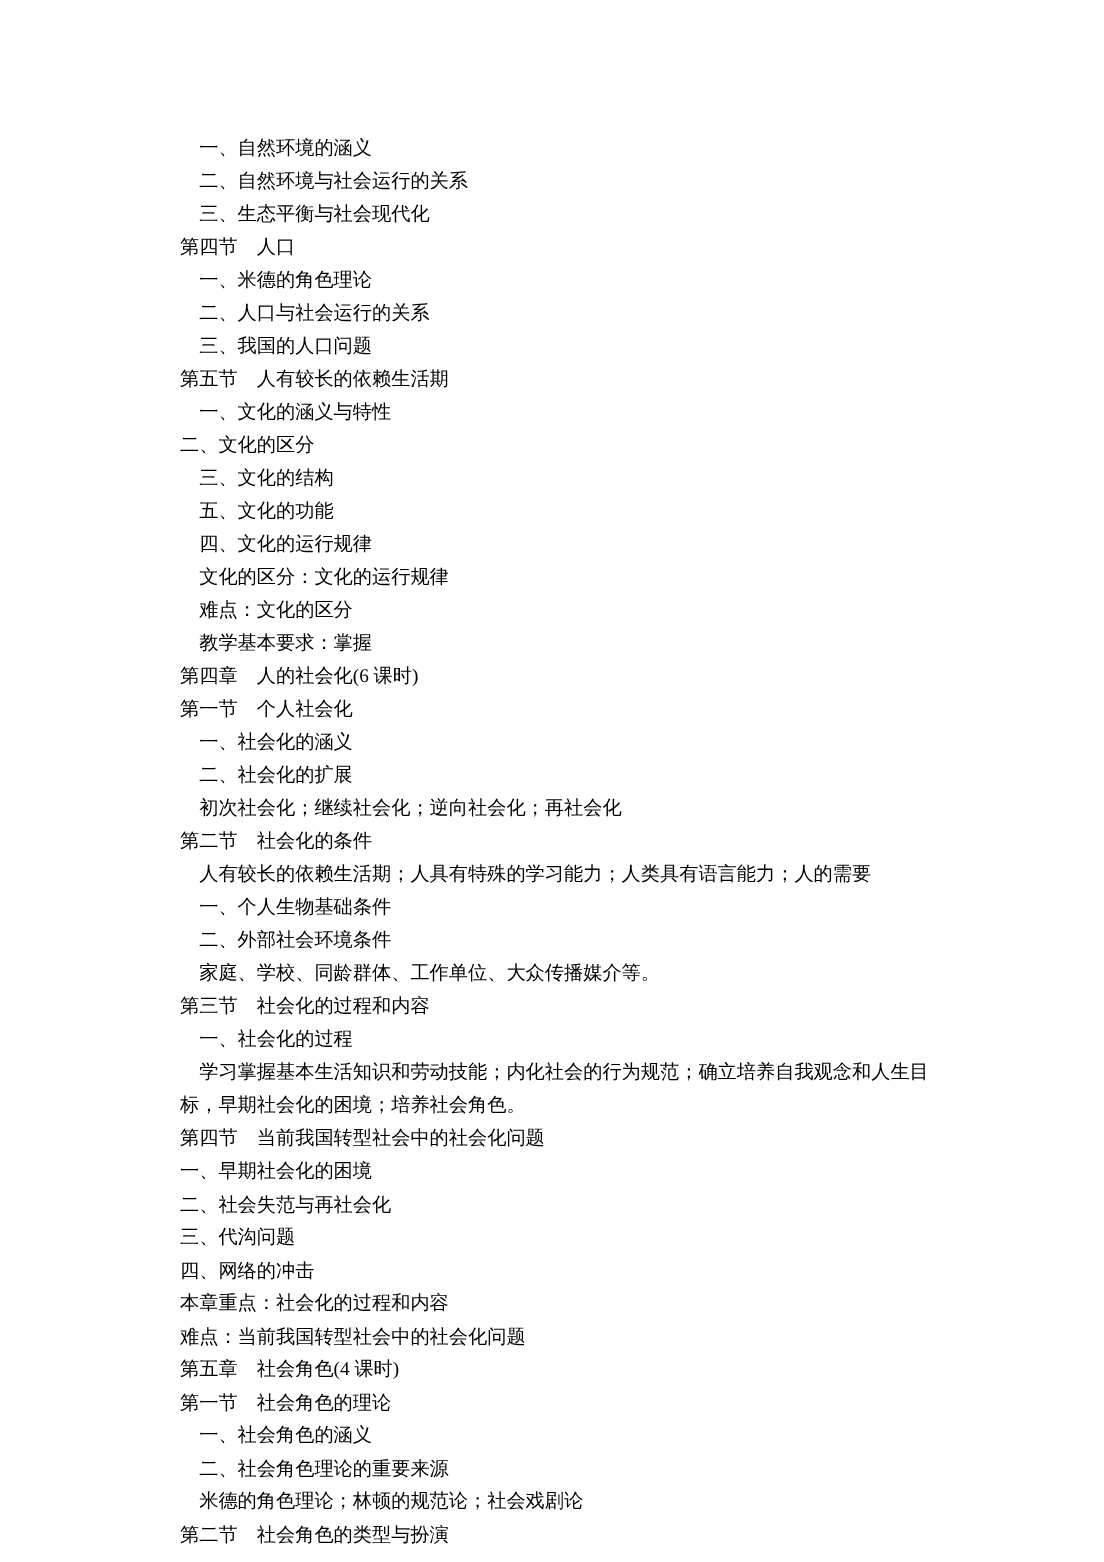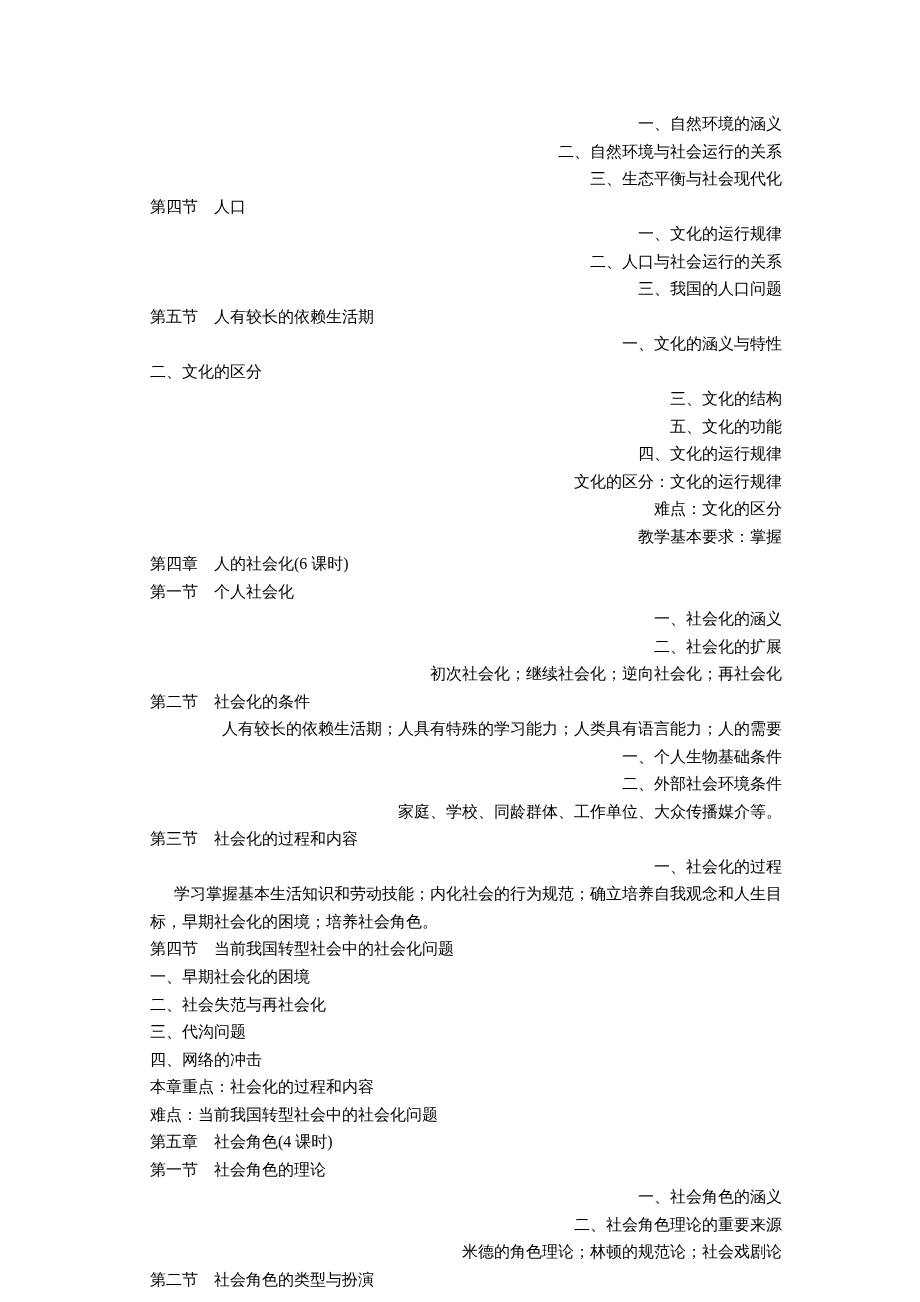--- a/index.html
+++ b/index.html
@@ -9,31 +9,31 @@
     width: 920px;
     font-family: "SimSun", "宋体", serif;
     font-size: 16px;
     color: #000;
     line-height: 1.72;
   }
   .page {
     padding: 110px 138px 100px 138px;
   }
   .l0 { margin-left: 12px; }
-  .l1 { margin-left: 16px; text-align: right; }
+  .l1 { margin-left: 28px; }
 </style>
 </head>
 <body>
 
 <div class="page" id="page-root">
     <div class="l1">一、自然环境的涵义</div>
     <div class="l1">二、自然环境与社会运行的关系</div>
     <div class="l1">三、生态平衡与社会现代化</div>
     <div class="l0">第四节　人口</div>
-    <div class="l1">一、文化的运行规律</div>
+    <div class="l1">一、米德的角色理论</div>
     <div class="l1">二、人口与社会运行的关系</div>
     <div class="l1">三、我国的人口问题</div>
     <div class="l0">第五节　人有较长的依赖生活期</div>
     <div class="l1">一、文化的涵义与特性</div>
     <div class="l0">二、文化的区分</div>
     <div class="l1">三、文化的结构</div>
     <div class="l1">五、文化的功能</div>
     <div class="l1">四、文化的运行规律</div>
     <div class="l1">文化的区分：文化的运行规律</div>
     <div class="l1">难点：文化的区分</div>

